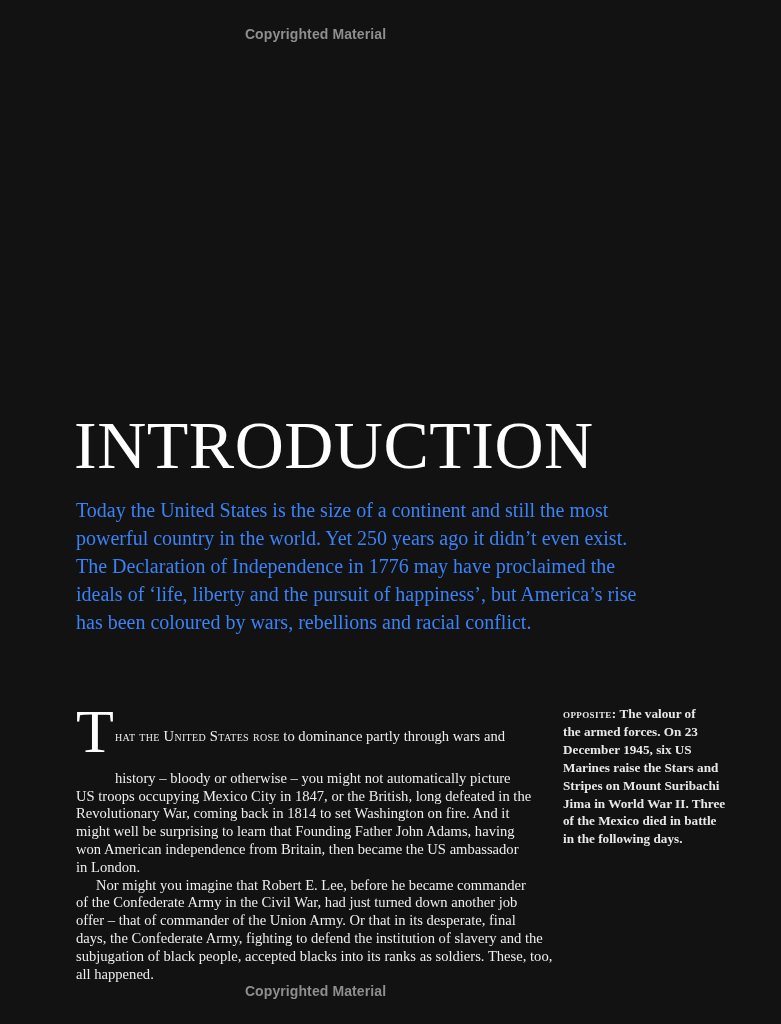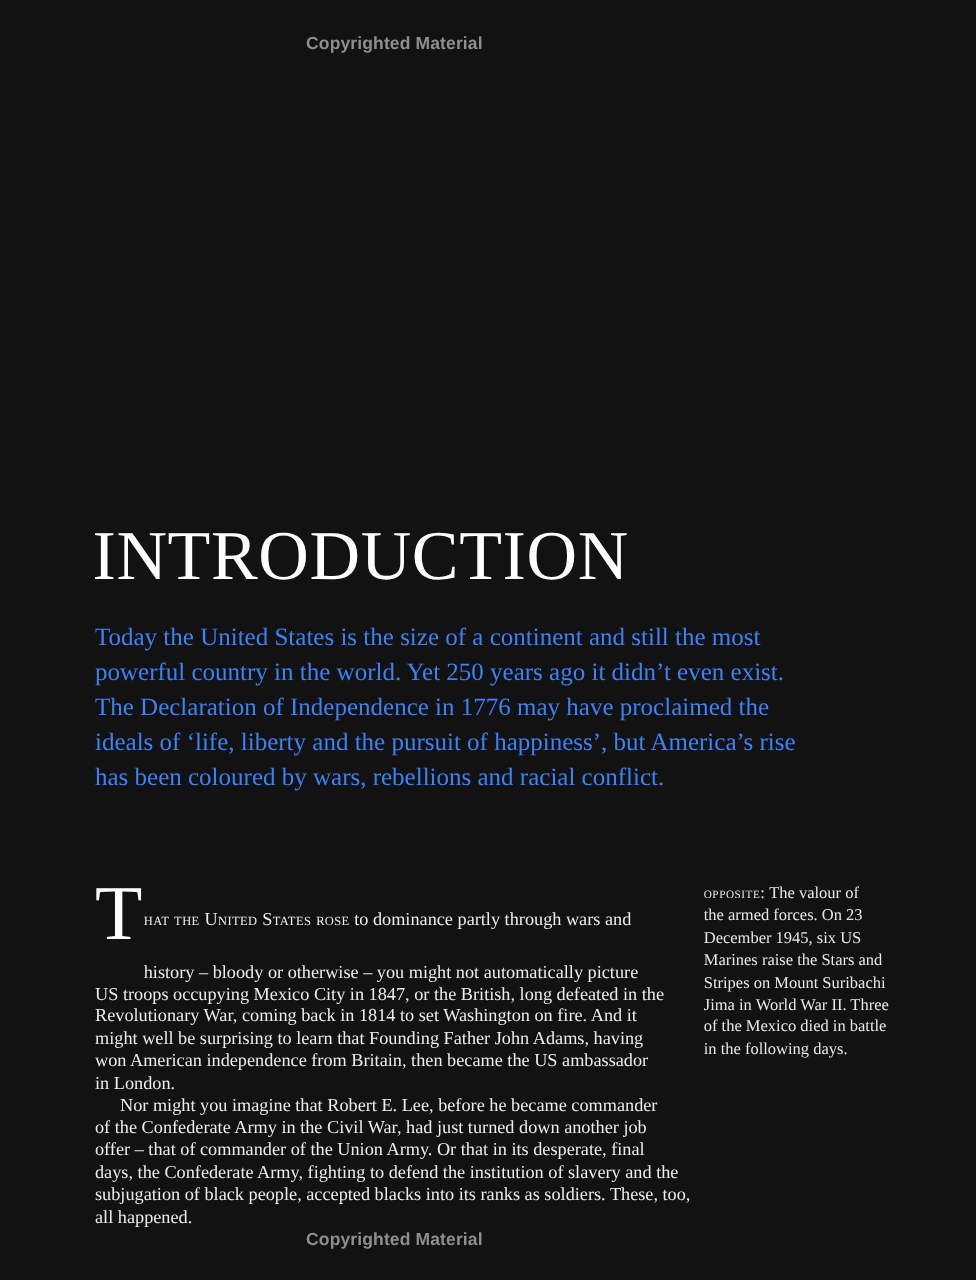--- a/index.html
+++ b/index.html
@@ -29,21 +29,21 @@
     }
     .watermark.top { top: 26px; }
     .watermark.bottom { top: 983px; }
 
     .title {
       position: absolute;
       left: 74px;
       top: 402px;
       width: 660px;
       font-family: "Liberation Serif", "DejaVu Serif", serif;
-      font-size: 56px;
+      font-size: 68px;
       line-height: 86px;
       color: #ffffff;
       letter-spacing: 0.5px;
       white-space: nowrap;
     }
     .standfirst {
       position: absolute;
       left: 76px;
       top: 496px;
       width: 660px;
@@ -77,21 +77,21 @@
     .dc-line { padding-left: 39px; margin-top: 24px; }
     .smallcaps { font-variant: small-caps; letter-spacing: 0.3px; }
 
     .caption {
       position: absolute;
       left: 563px;
       top: 705px;
       width: 190px;
       font-size: 13.2px;
       line-height: 17.9px;
-      font-weight: normal;
+      font-weight: bold;
       color: #e8e8e8;
     }
     .caption .line { display: block; white-space: nowrap; }
     .caption .label { font-variant: small-caps; text-transform: lowercase; letter-spacing: 0.4px; }
   </style>
 </head>
 <body>
 
 <div class="watermark top">Copyrighted Material</div>
 

